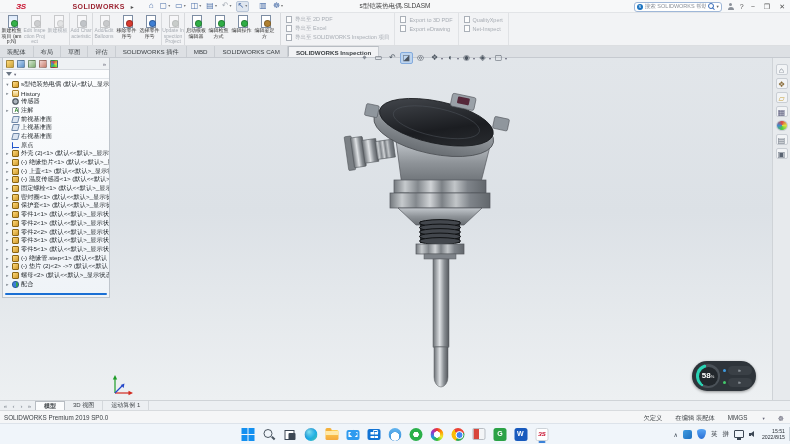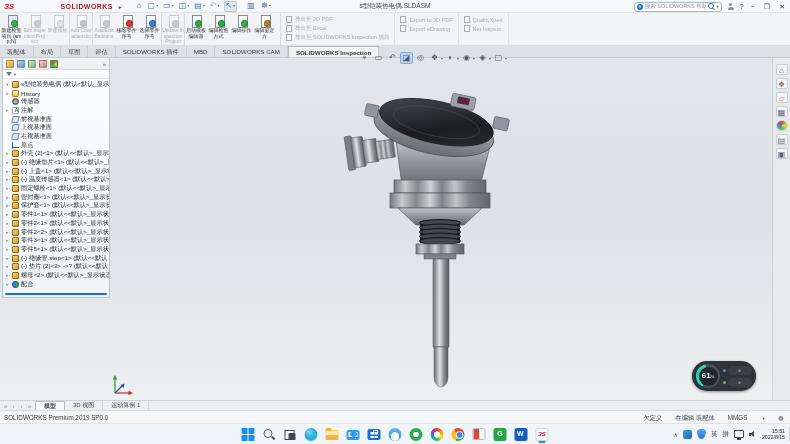--- a/index.html
+++ b/index.html
@@ -2,21 +2,21 @@
 <html><head>
 <meta charset="utf-8">
 <style>
   html,body{margin:0;padding:0;background:#9aa0a6;}
   #app{position:relative;width:790px;height:444px;overflow:hidden;background:#fff;
        font-family:"Liberation Sans","DejaVu Sans",sans-serif;color:#333;-webkit-font-smoothing:antialiased;}
   #app *{box-sizing:border-box;}
 
   
   .titlebar{position:absolute;top:0;left:0;right:0;height:13px;background:#f7f8f9;border-bottom:1px solid #e2e4e7;display:flex;align-items:center;}
-  .logo{display:flex;align-items:center;margin-left:4px;gap:46px;}
+  .logo{display:flex;align-items:center;margin-left:16px;gap:46px;}
   .logo .mark{color:#c8102e;font-weight:bold;font-style:italic;font-size:8px;letter-spacing:-0.5px;}
   .logo .word{color:#9a2230;font-weight:bold;font-size:7px;letter-spacing:.4px;margin-left:1px;}
   .menu-arrow{font-size:6px;color:#555;margin-left:6px;}
   .qat{display:flex;align-items:center;gap:3px;margin-left:14px;}
   .qa{display:flex;align-items:center;color:#4a6ea8;font-size:8px;line-height:10px;height:11px;padding:0 1px;border-radius:2px;}
   .qa::before{font-size:8px;}
   .qa .qcaret{font-size:4px;color:#777;margin-left:1px;}
   .qa.pressed{background:#dfe6ef;border:1px solid #b9c6d8;}
   .qa.dim{color:#aab0b8;}
   [data-icon="qa-home"]::before{content:"⌂";}
@@ -652,21 +652,21 @@
         <span class="tpi" data-icon="tp-library"></span>
         <span class="tpi" data-icon="tp-explorer"></span>
         <span class="tpi" data-icon="tp-palette"></span>
         <span class="tpi" data-icon="tp-appearance"></span>
         <span class="tpi" data-icon="tp-props"></span>
         <span class="tpi" data-icon="tp-forum"></span>
     </div>
 
     <div class="zoomwidget">
       <div class="gauge">
-        <div class="gval"><span>61</span><span class="pct">%</span></div>
+        <div class="gval"><span>58</span><span class="pct">%</span></div>
       </div>
       <div class="wcol">
         <div class="wrow">
           <span class="wdot blue"></span>
           <span class="wpill">»</span>
         </div>
         <div class="wrow">
           <span class="wdot green"></span>
           <span class="wpill">»</span>
         </div>

